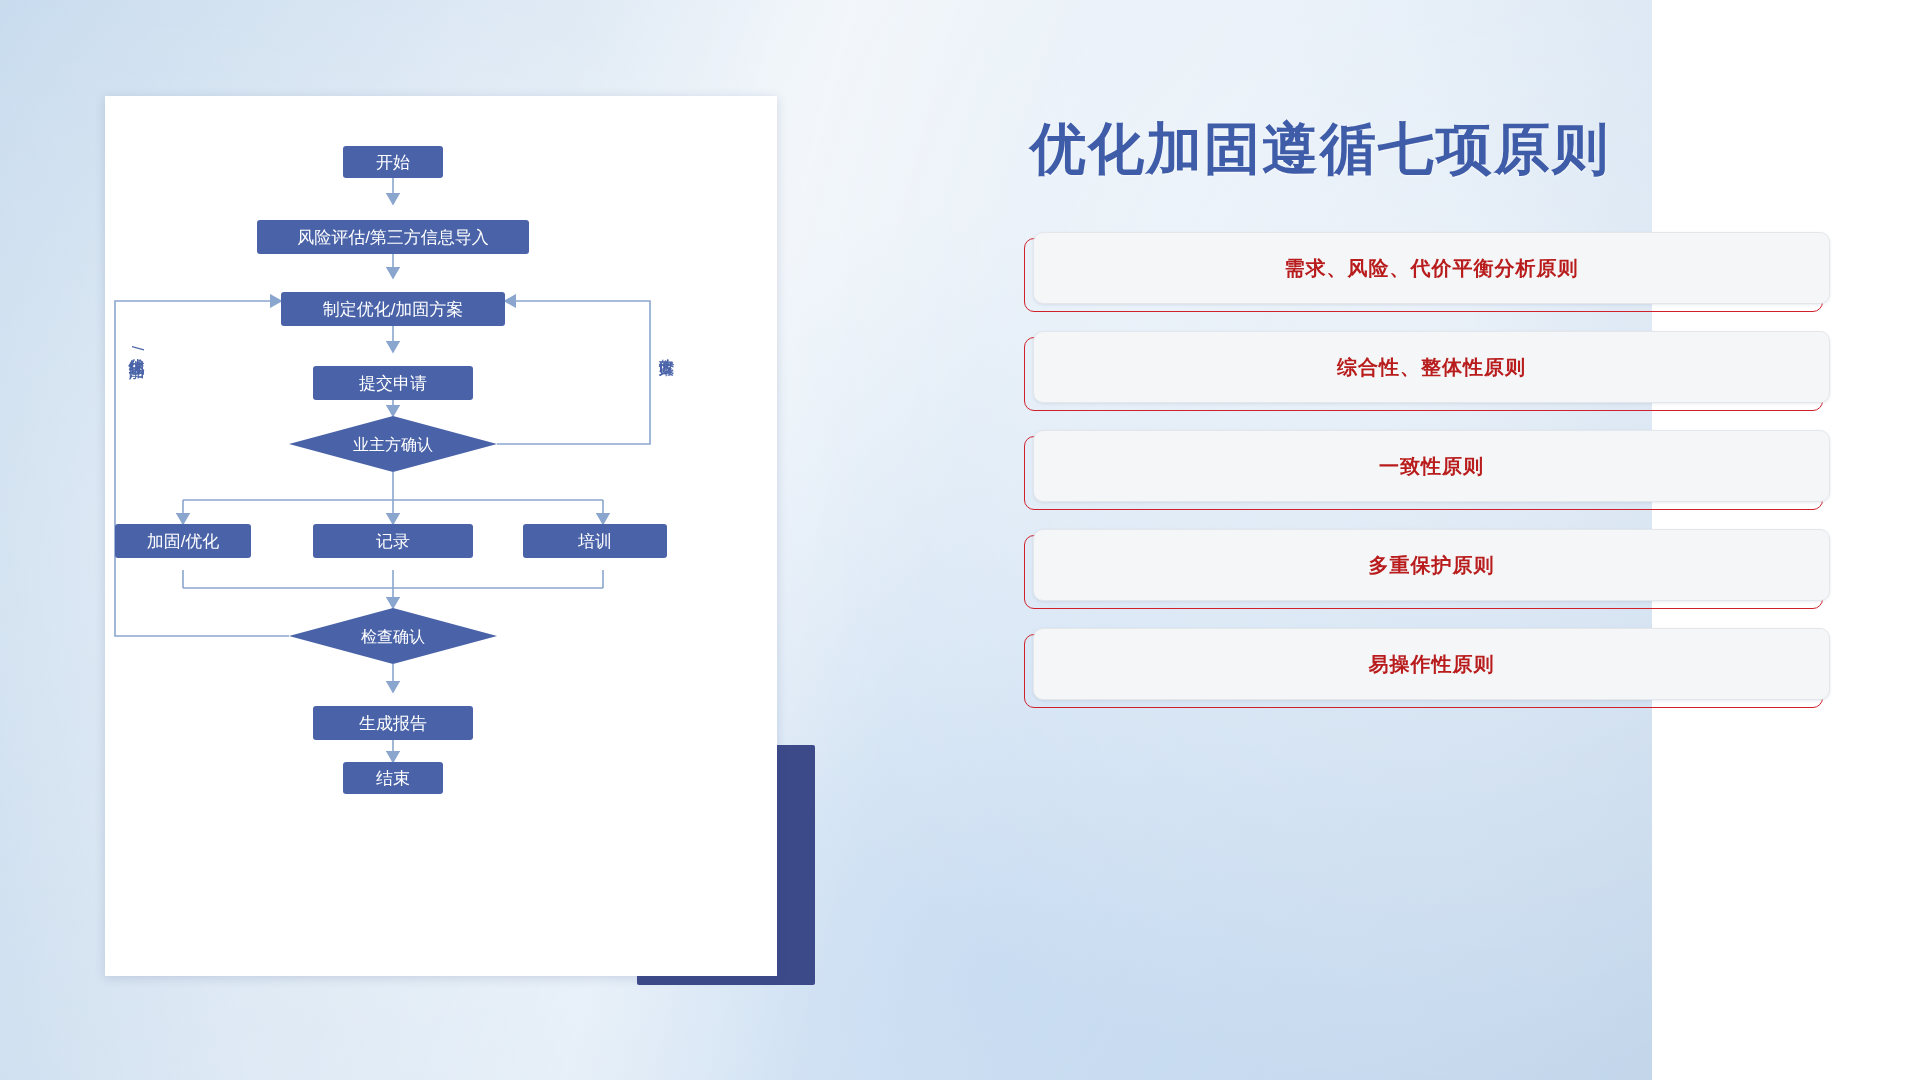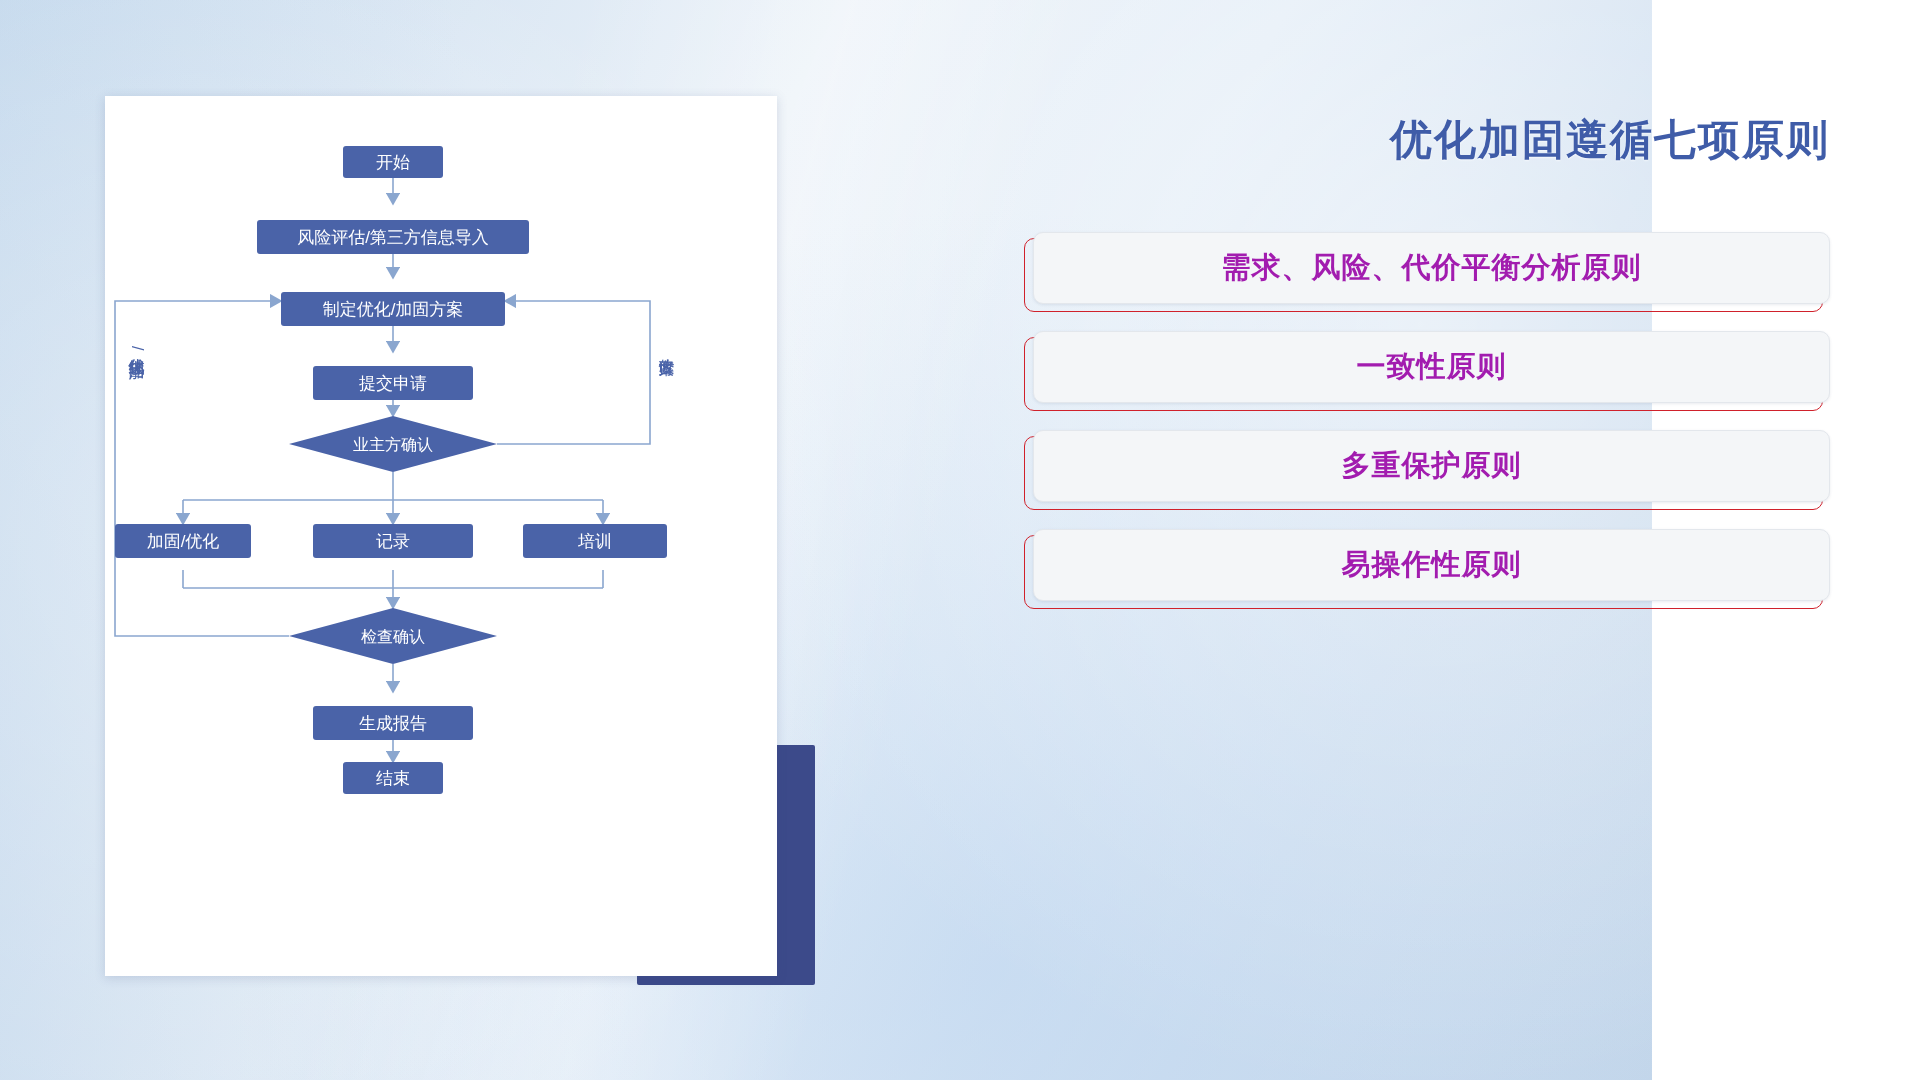--- a/index.html
+++ b/index.html
@@ -51,22 +51,22 @@
     box-shadow: 0 2px 10px rgba(60,80,130,0.18);
   }
   .flow-card svg { display: block; }
 
   
   .right-title {
     position: absolute;
     left: 1030px;
     top: 112px;
     width: 800px;
-    text-align: right;
-    font-size: 42px;
+    text-align: left;
+    font-size: 56px;
     font-weight: bold;
     color: #3f5ca8;
     letter-spacing: 2px;
     text-shadow: 0 1px 2px rgba(255,255,255,0.7);
   }
   .principles {
     position: absolute;
     left: 1024px;
     top: 232px;
     width: 812px;
@@ -92,22 +92,22 @@
     top: 0;
     width: 795px;
     height: 70px;
     border-radius: 10px;
     background: #f4f6f8;
     border: 1px solid #e3e7ec;
     box-shadow: 0 1px 3px rgba(40,60,100,0.10);
     display: flex;
     align-items: center;
     justify-content: center;
-    color: #a21caf;
-    font-size: 29px;
+    color: #b91c1c;
+    font-size: 20px;
     font-weight: bold;
     letter-spacing: 1px;
   }
 </style>
 </head>
 <body>
 
 <div id="slide">
 
   <div class="shadow-block"></div>
@@ -210,20 +210,24 @@
 
   <div class="right-title">优化加固遵循七项原则</div>
 
   <div class="principles">
     <div class="principle">
       <div class="accent"></div>
       <div class="pill">需求、风险、代价平衡分析原则</div>
     </div>
     <div class="principle">
       <div class="accent"></div>
+      <div class="pill">综合性、整体性原则</div>
+    </div>
+    <div class="principle">
+      <div class="accent"></div>
       <div class="pill">一致性原则</div>
     </div>
     <div class="principle">
       <div class="accent"></div>
       <div class="pill">多重保护原则</div>
     </div>
     <div class="principle">
       <div class="accent"></div>
       <div class="pill">易操作性原则</div>
     </div>

